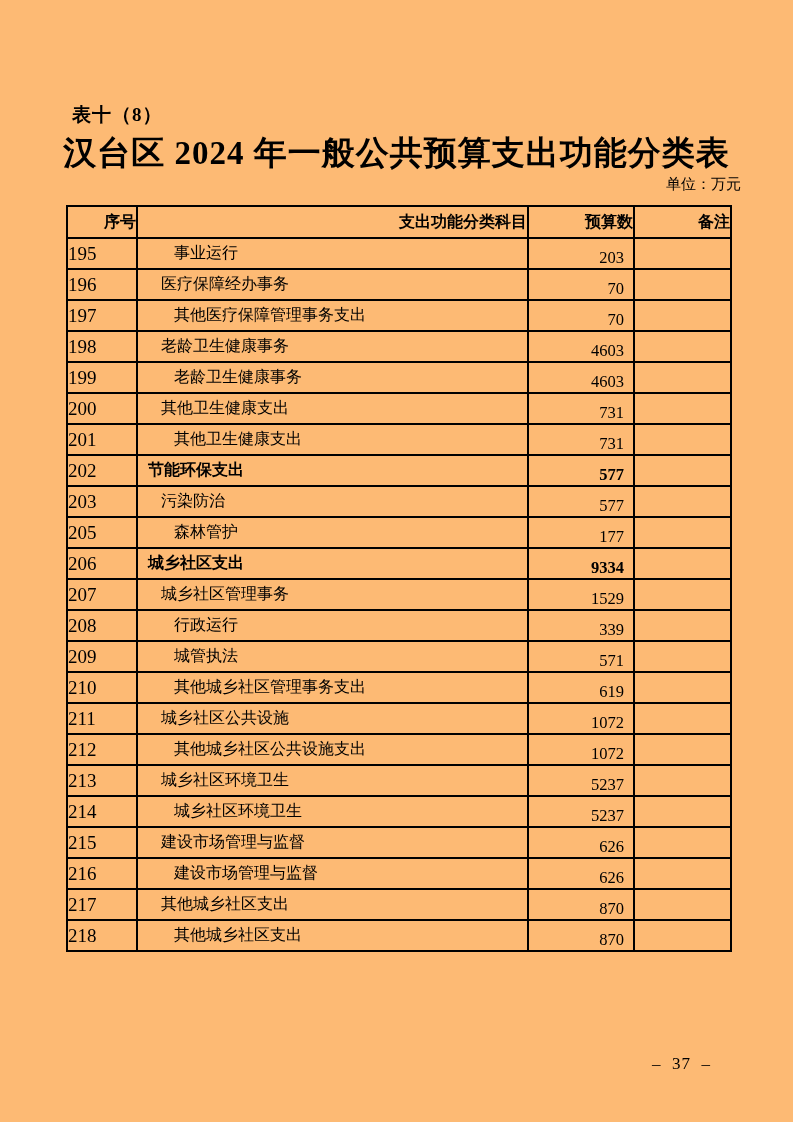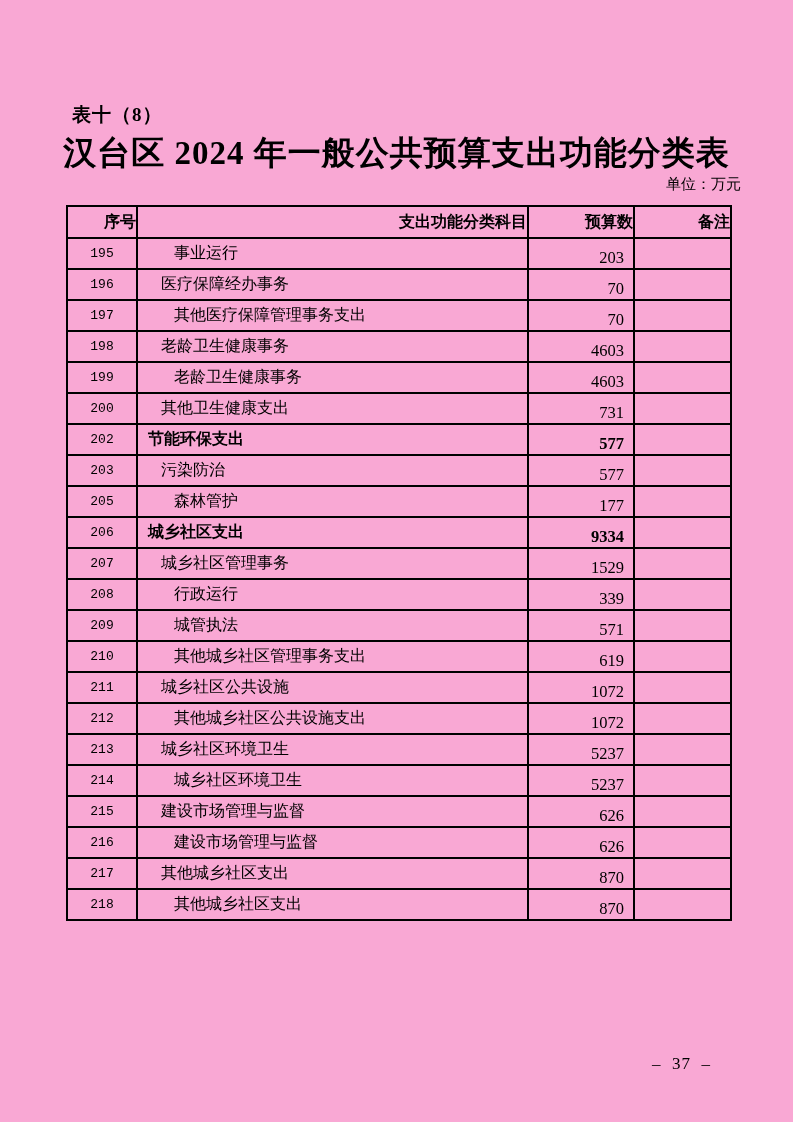--- a/index.html
+++ b/index.html
@@ -2,21 +2,21 @@
 <html><head>
 <meta charset="utf-8">
 <style>
   * { margin: 0; padding: 0; box-sizing: border-box; }
   html, body { background: #c8c8c8; }
   .page {
     position: relative;
     width: 793px;
     height: 1122px;
     margin: 0 auto;
-    background: #f9a8d4;
+    background: #fdba74;
     color: #000000;
     font-family: "Liberation Serif", serif;
     overflow: hidden;
   }
   .table-label {
     position: absolute;
     left: 72px;
     top: 102px;
     font-size: 19px;
     font-weight: 700;
@@ -56,24 +56,22 @@
     height: 32px;
     font-weight: 700;
     font-size: 16px;
     text-align: right;
     vertical-align: middle;
   }
   table.budget tbody td {
     height: 31px;
   }
   td.no {
-    text-align: center;
     vertical-align: middle;
-    font-size: 13px;
-    font-family: Liberation Mono, monospace;
+    font-size: 19px;
   }
   td.subject {
     vertical-align: middle;
     font-size: 16px;
   }
   td.subject.ind0 { padding-left: 10px; }
   td.subject.ind1 { padding-left: 23px; }
   td.subject.ind2 { padding-left: 36px; }
   td.budget {
     text-align: right;
@@ -150,20 +148,26 @@
           <td class="subject ind2">老龄卫生健康事务</td>
           <td class="budget">4603</td>
           <td class="note"></td>
         </tr>
         <tr>
           <td class="no">200</td>
           <td class="subject ind1">其他卫生健康支出</td>
           <td class="budget">731</td>
           <td class="note"></td>
         </tr>
+        <tr>
+          <td class="no">201</td>
+          <td class="subject ind2">其他卫生健康支出</td>
+          <td class="budget">731</td>
+          <td class="note"></td>
+        </tr>
         <tr class="bold-row">
           <td class="no">202</td>
           <td class="subject ind0">节能环保支出</td>
           <td class="budget">577</td>
           <td class="note"></td>
         </tr>
         <tr>
           <td class="no">203</td>
           <td class="subject ind1">污染防治</td>
           <td class="budget">577</td>

